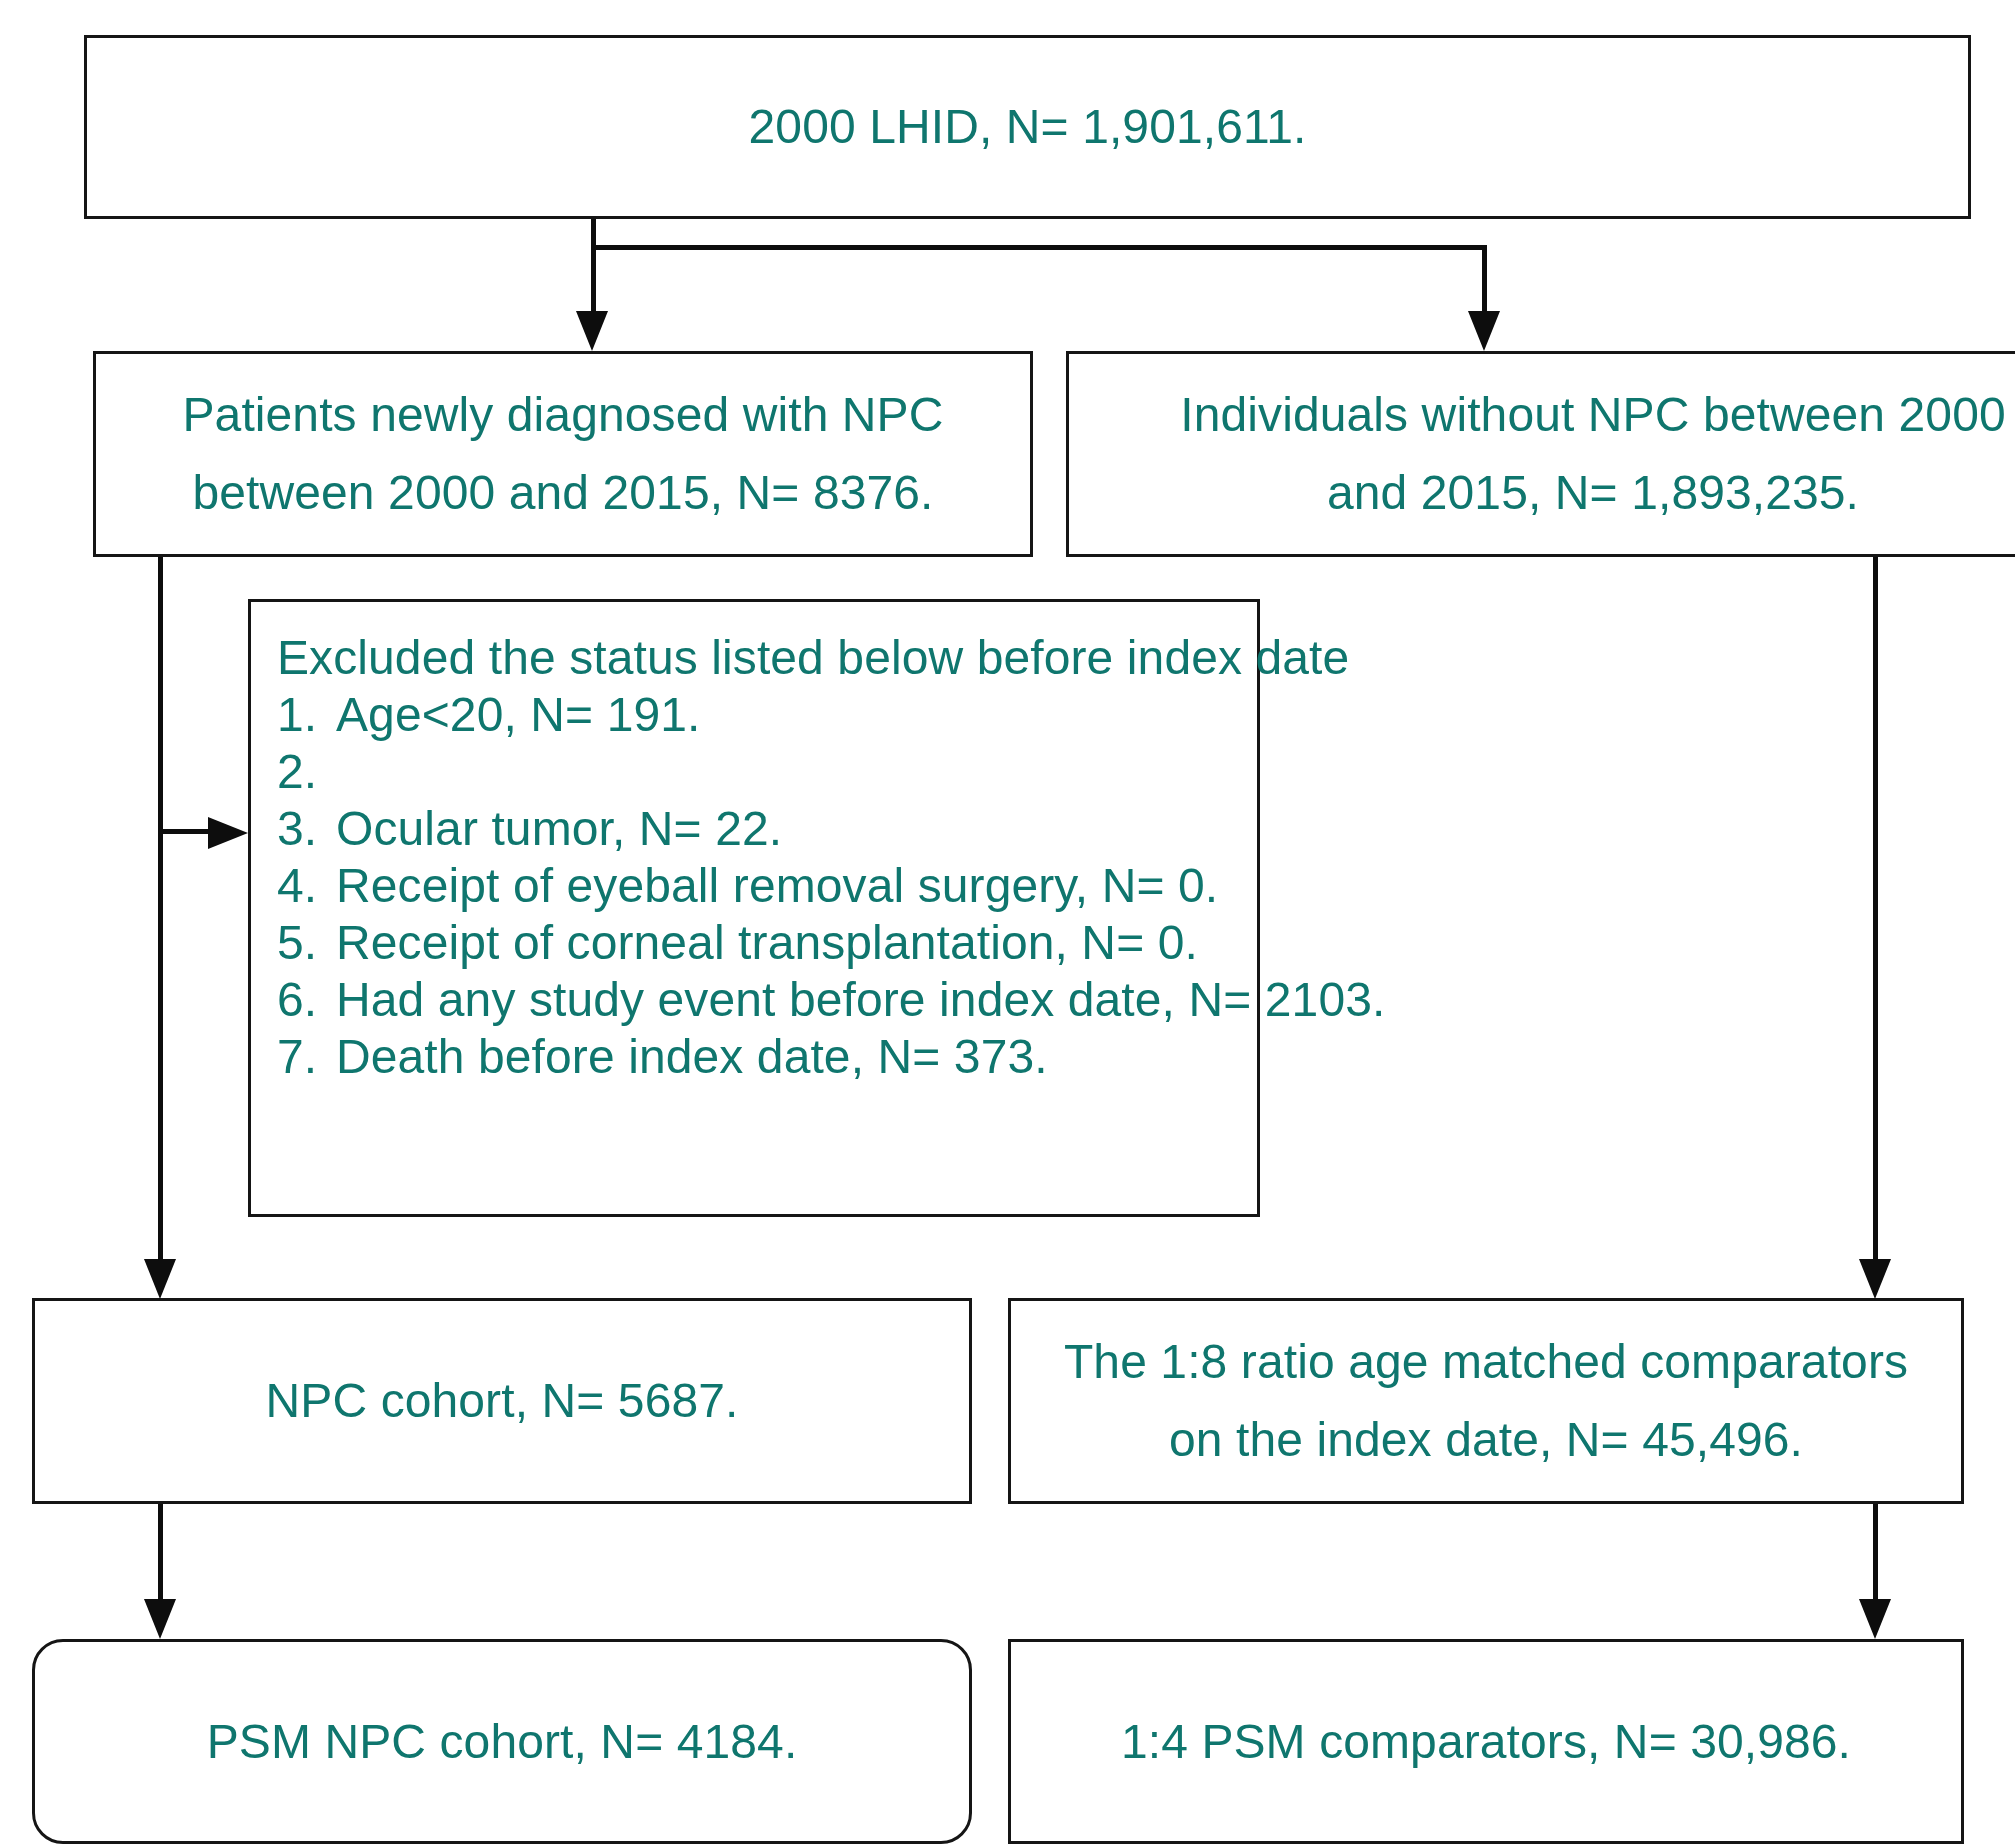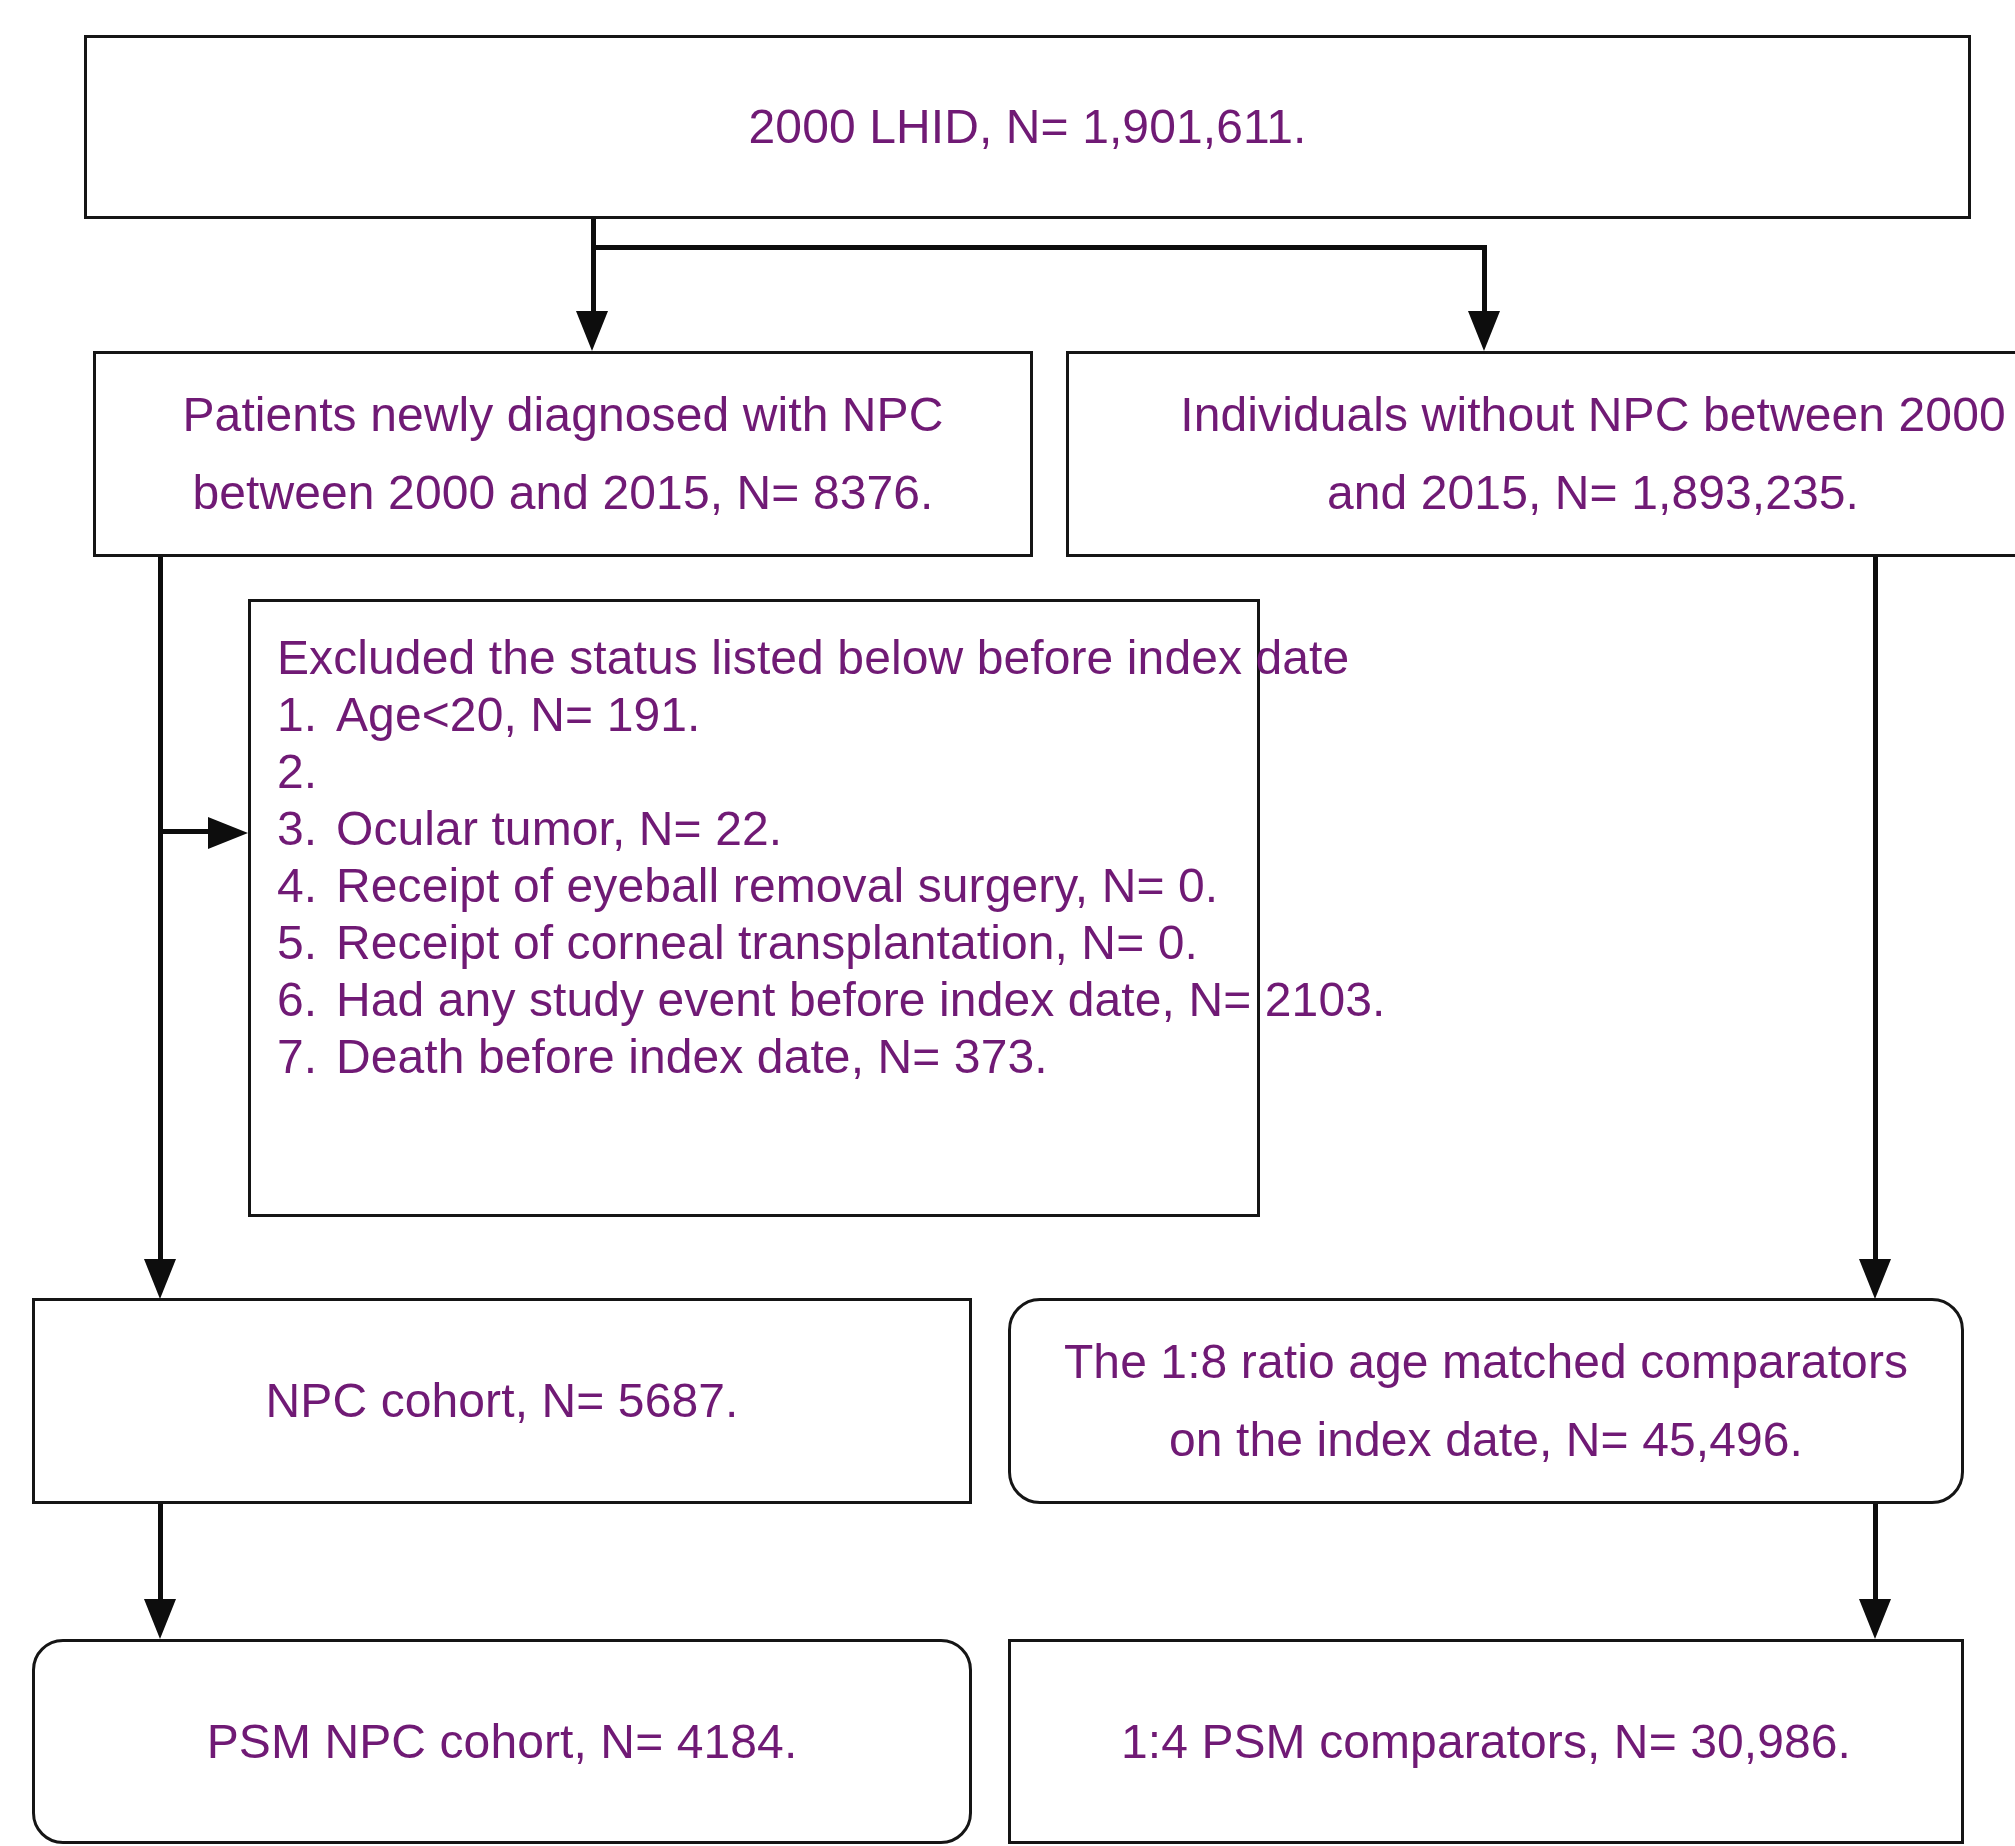--- a/index.html
+++ b/index.html
@@ -23,37 +23,37 @@
     box-sizing: border-box;
     border: 3.2px solid #151515;
     background: #ffffff;
     display: flex;
     align-items: center;
     justify-content: flex-end;
     text-align: center;
     font-size: 48px;
     line-height: 1.62;
     letter-spacing: 0.1px;
-    color: #701a75;
+    color: #0f766e;
   }
   .node .node-text {
     display: block;
     width: 100%;
     padding: 0 16.7px;
     white-space: pre-line;
   }
 
   
   #node-source      { left: 84px;  top: 35px;   width: 1887px; height: 184px; }
   #node-npc         { left: 93px;  top: 351px;  width: 940px; height: 206px; }
   #node-nonpc       { left: 1066px; top: 351px;  width: 1054px; height: 206px; }
   #node-exclusions  { left: 248px;  top: 599px;  width: 1012px; height: 618px;
                       display: block; text-align: left; }
   #node-npc-cohort  { left: 32px;   top: 1298px; width: 940px; height: 206px; }
-  #node-comparators { left: 1008px; top: 1298px; width: 956px; height: 206px; border-radius: 32px; }
+  #node-comparators { left: 1008px; top: 1298px; width: 956px; height: 206px; }
   #node-psm-npc     { left: 32px;   top: 1639px; width: 940px; height: 205px; border-radius: 31px; }
   #node-psm-comp    { left: 1008px; top: 1639px; width: 956px; height: 205px; }
 
   
   .excl-inner {
     padding: 32px 26px 0 26px;
     font-size: 48px;
     line-height: 1.0;
   }
   .excl-heading {

